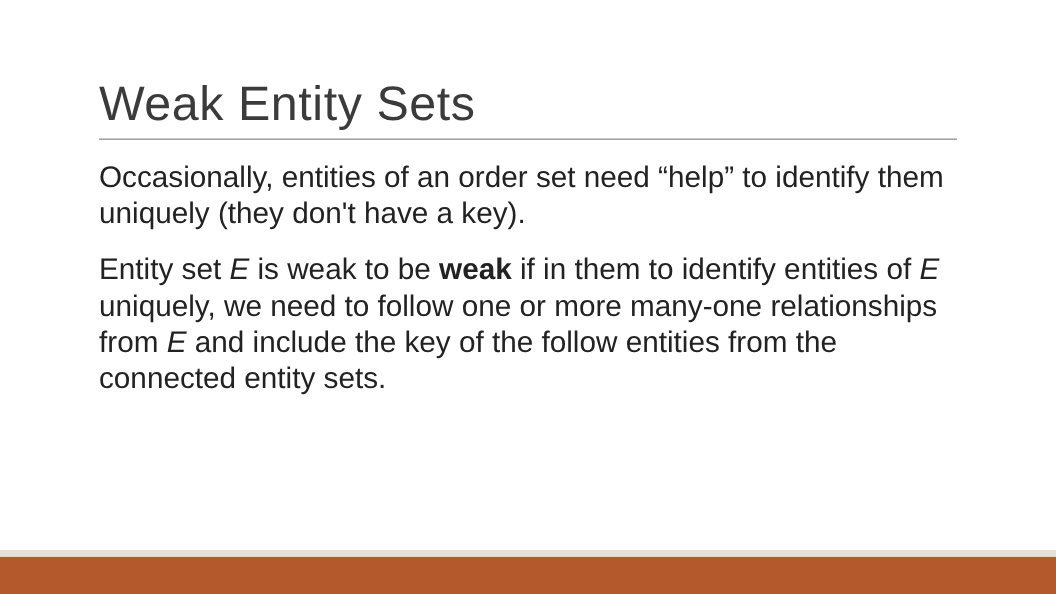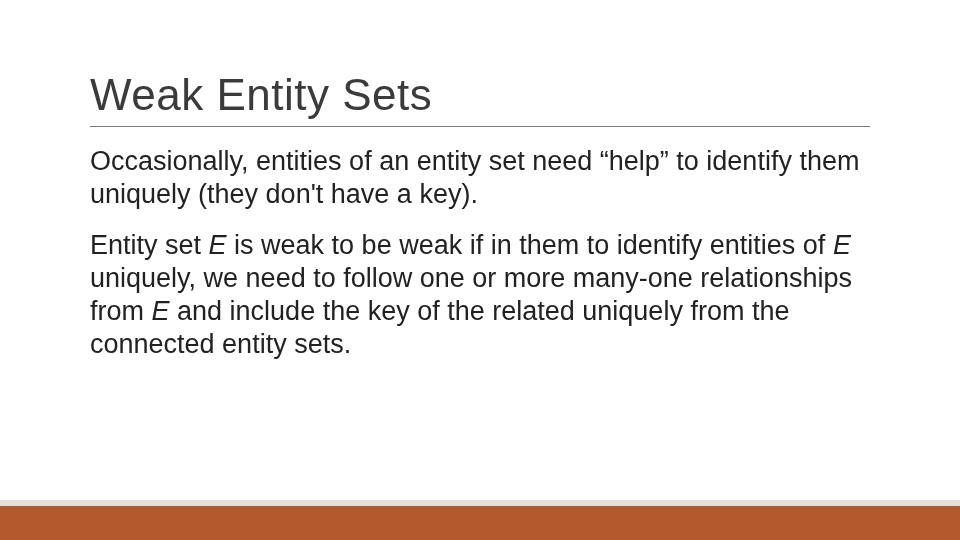--- a/index.html
+++ b/index.html
@@ -42,21 +42,21 @@
     line-height: 1.22;
     color: #222222;
     margin: 0 0 18px 0;
     font-family: "Segoe UI", "Helvetica Neue", Arial, sans-serif;
     font-weight: 400;
   }
   .body .em {
     font-style: italic;
   }
   .body .strong {
-    font-weight: 400;
+    font-weight: 700;
   }
   .footer-bar {
     position: absolute;
     left: 0;
     bottom: 0;
     width: 960px;
     height: 34px;
     background: #b4592c;
   }
   .footer-bar::before {
@@ -70,20 +70,20 @@
   }
 </style>
 </head>
 <body>
 
 <div class="slide">
   <div class="content">
     <h1 class="title">Weak Entity Sets</h1>
     <hr class="rule">
     <div class="body">
-      <p>Occasionally, entities of an entity set need “help” to identify them uniquely (they don't have a key).</p>
+      <p>Occasionally, entities of an order set need “help” to identify them uniquely (they don't have a key).</p>
       <p>
-        <span>Entity set </span><span class="em">E</span><span>  is weak to be </span><span class="strong">weak</span><span> if in them to identify entities of </span><span class="em">E</span><span> uniquely, we need to follow one or more many-one relationships from </span><span class="em">E</span><span> and include the key of the related uniquely from the connected entity sets.</span>
+        <span>Entity set </span><span class="em">E</span><span>  is weak to be </span><span class="strong">weak</span><span> if in them to identify entities of </span><span class="em">E</span><span> uniquely, we need to follow one or more many-one relationships from </span><span class="em">E</span><span> and include the key of the follow entities from the connected entity sets.</span>
       </p>
     </div>
   </div>
   <div class="footer-bar"></div>
 </div>
 
 </body></html>

